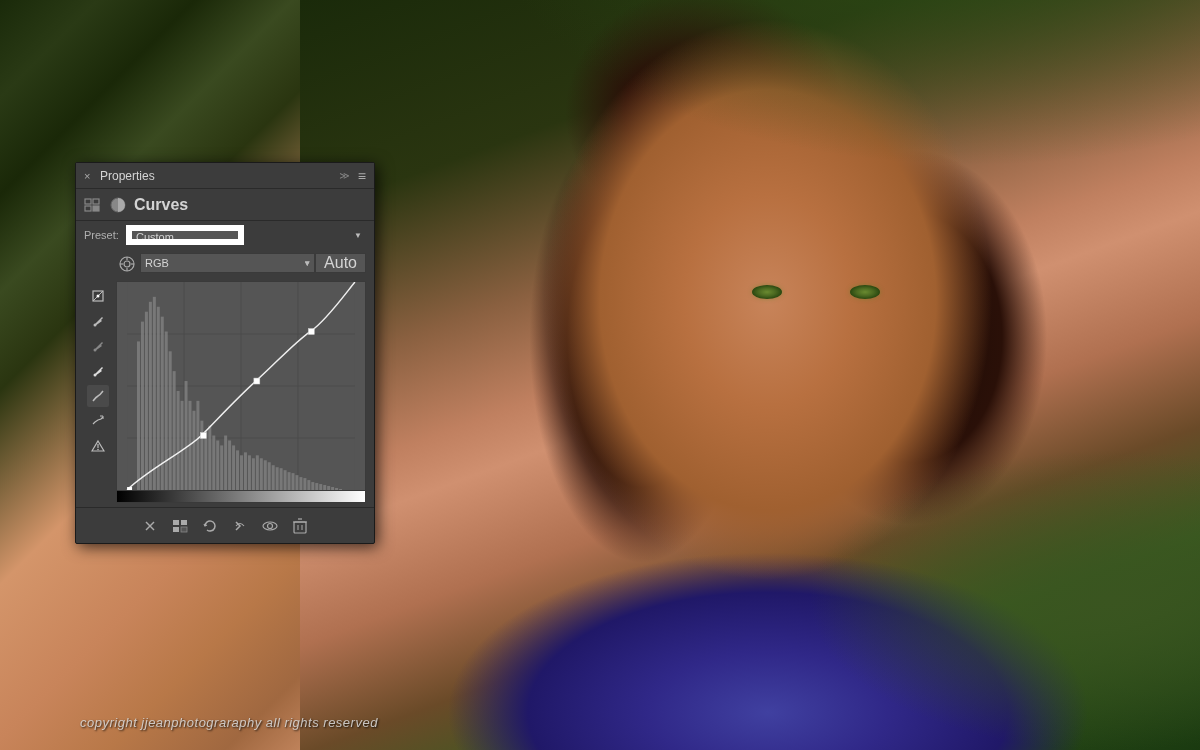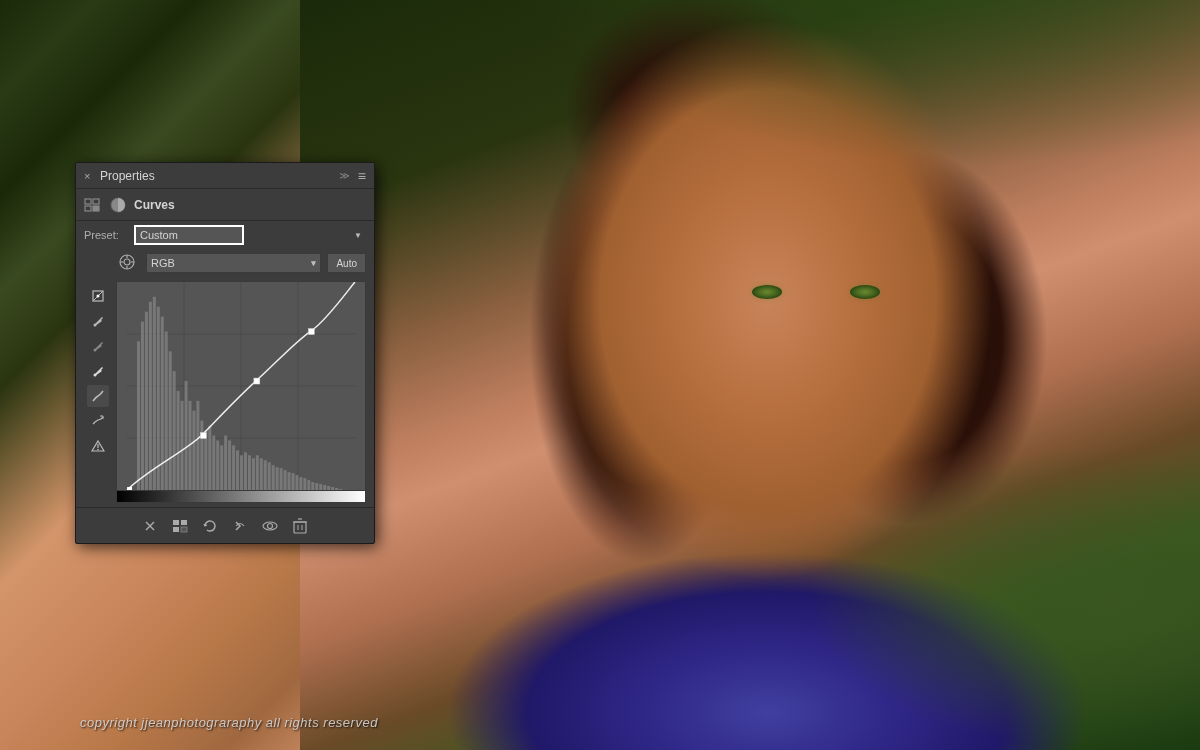--- a/index.html
+++ b/index.html
@@ -146,43 +146,43 @@
       display: flex;
       align-items: center;
       padding: 6px 8px;
       gap: 8px;
       border-bottom: 1px solid #2a2a2a;
       height: 32px;
     }
 
     .panel-section-title {
       color: #d4d4d4;
-      font-size: 12px;
+      font-size: 16px;
       font-weight: bold;
     }
 
     
     .preset-row {
       display: flex;
       align-items: center;
       padding: 5px 8px;
-      gap: 14px;
+      gap: 6px;
       height: 28px;
     }
 
     .preset-label {
       color: #b0b0b0;
       font-size: 11px;
       min-width: 36px;
     }
 
     .preset-select {
       flex: 1;
       background: #555;
-      border: 2px solid #ffffff;
+      border: 6px solid #ffffff;
       color: #d4d4d4;
       font-size: 11px;
       height: 20px;
       padding: 0 4px;
       appearance: none;
       -webkit-appearance: none;
       cursor: pointer;
       padding-right: 18px;
       position: relative;
     }
@@ -199,44 +199,43 @@
       top: 50%;
       transform: translateY(-50%);
       font-size: 8px;
       color: #bbb;
       pointer-events: none;
     }
 
     
     .channel-row {
       display: flex;
-      align-items: flex-start;
+      align-items: flex-end;
       padding: 4px 8px 4px 42px;
-      gap: 6px;
       height: 28px;
     }
 
     .channel-select {
       flex: 1;
       background: #555;
       border: 1px solid #3a3a3a;
       color: #d4d4d4;
       font-size: 11px;
       height: 20px;
       padding: 0 4px;
       appearance: none;
       -webkit-appearance: none;
       cursor: pointer;
     }
 
     .auto-btn {
       background: #555;
       border: 1px solid #3a3a3a;
       color: #d4d4d4;
-      font-size: 10px;
+      font-size: 16px;
       height: 20px;
       padding: 0 8px;
       cursor: pointer;
     }
 
     
     .curves-area {
       display: flex;
       padding: 4px 8px 4px 8px;
       gap: 4px;

